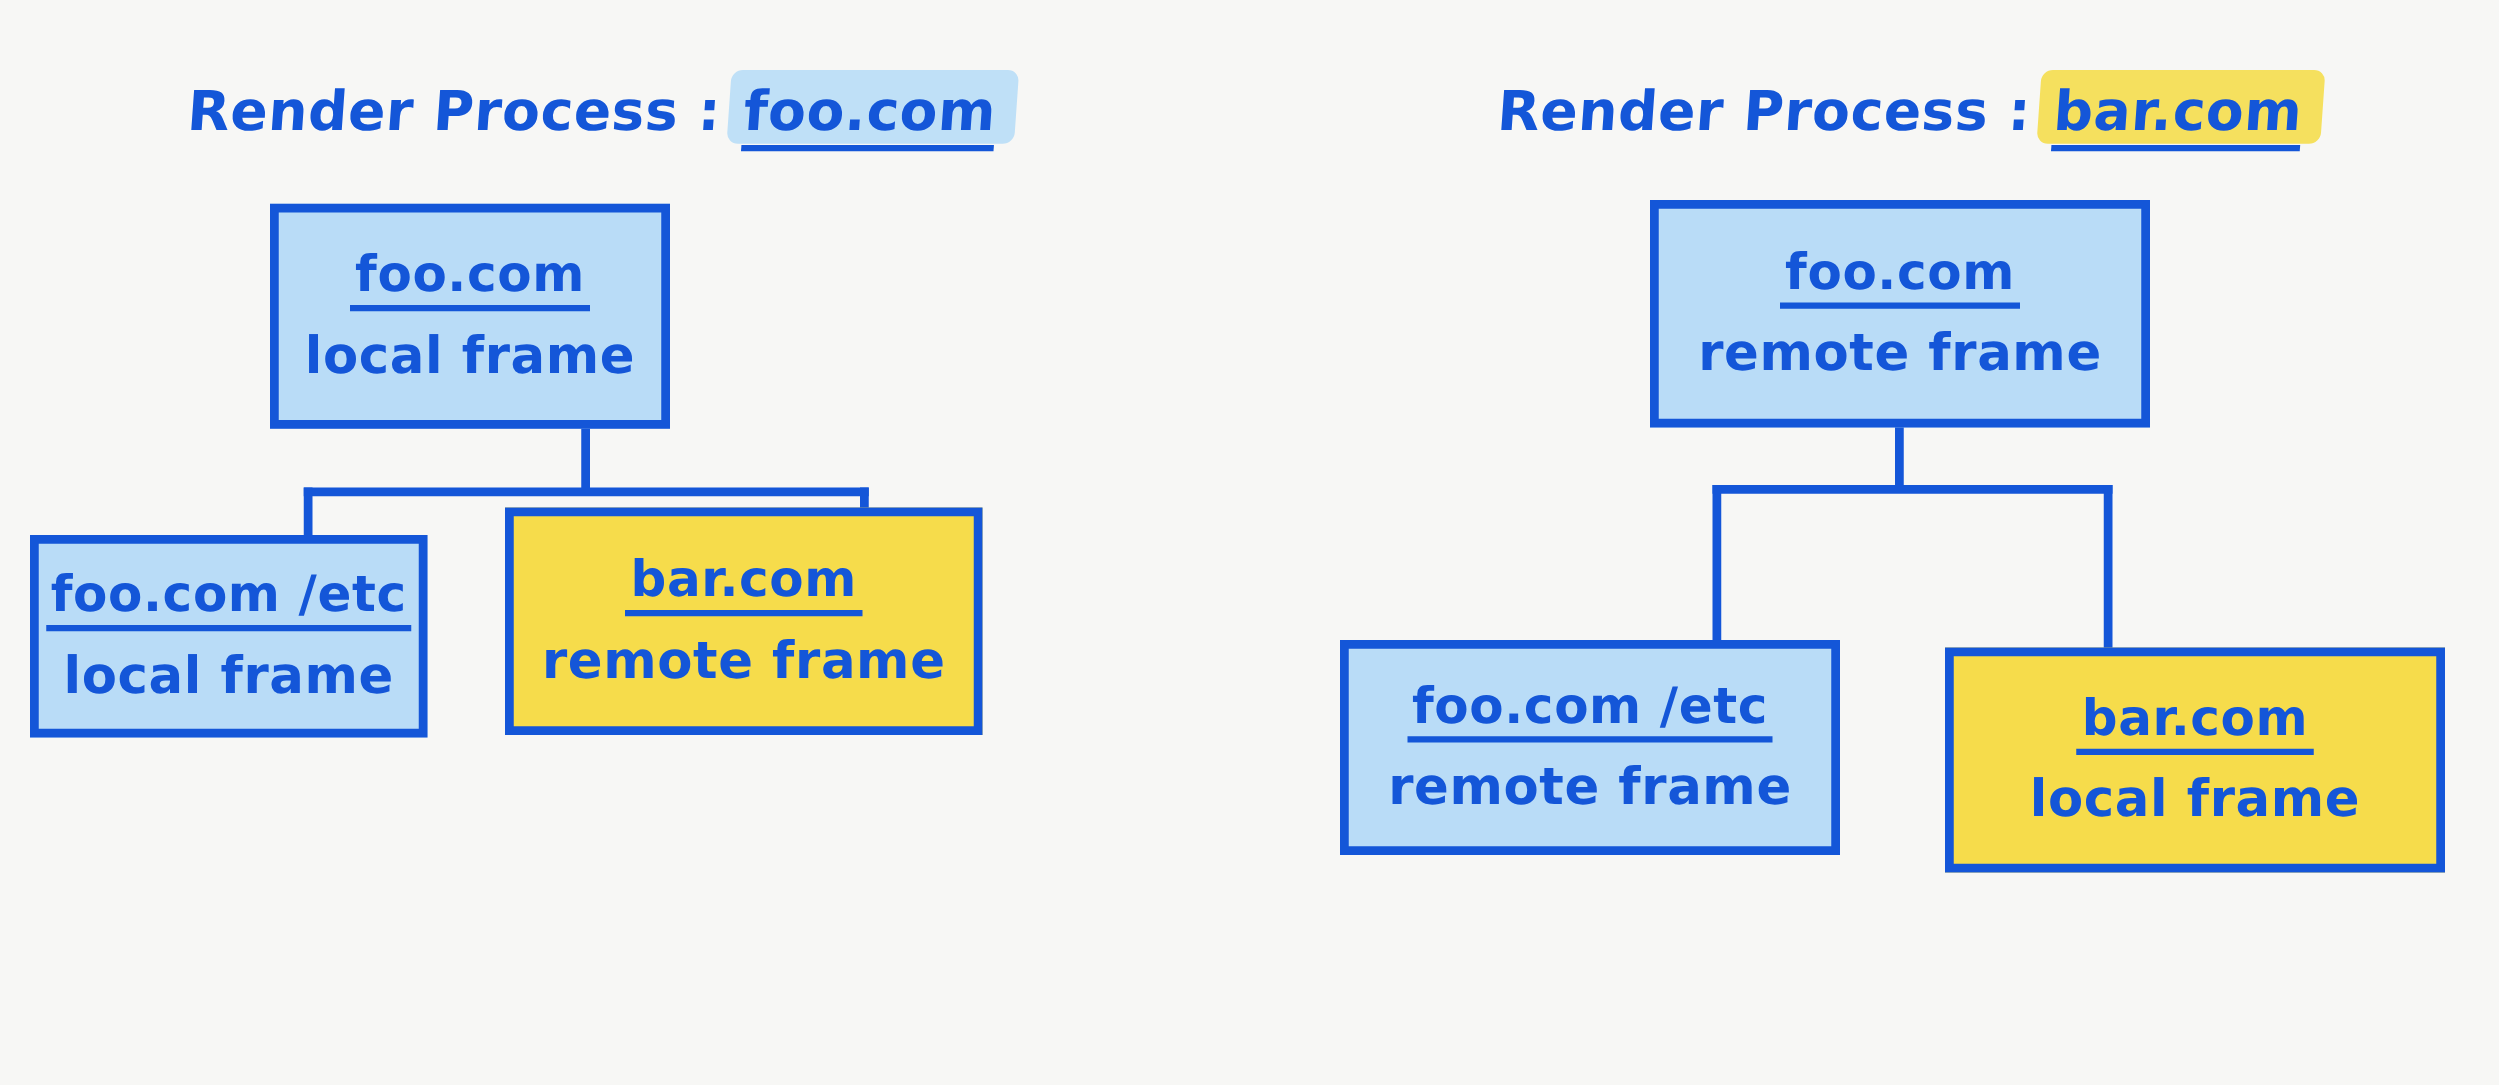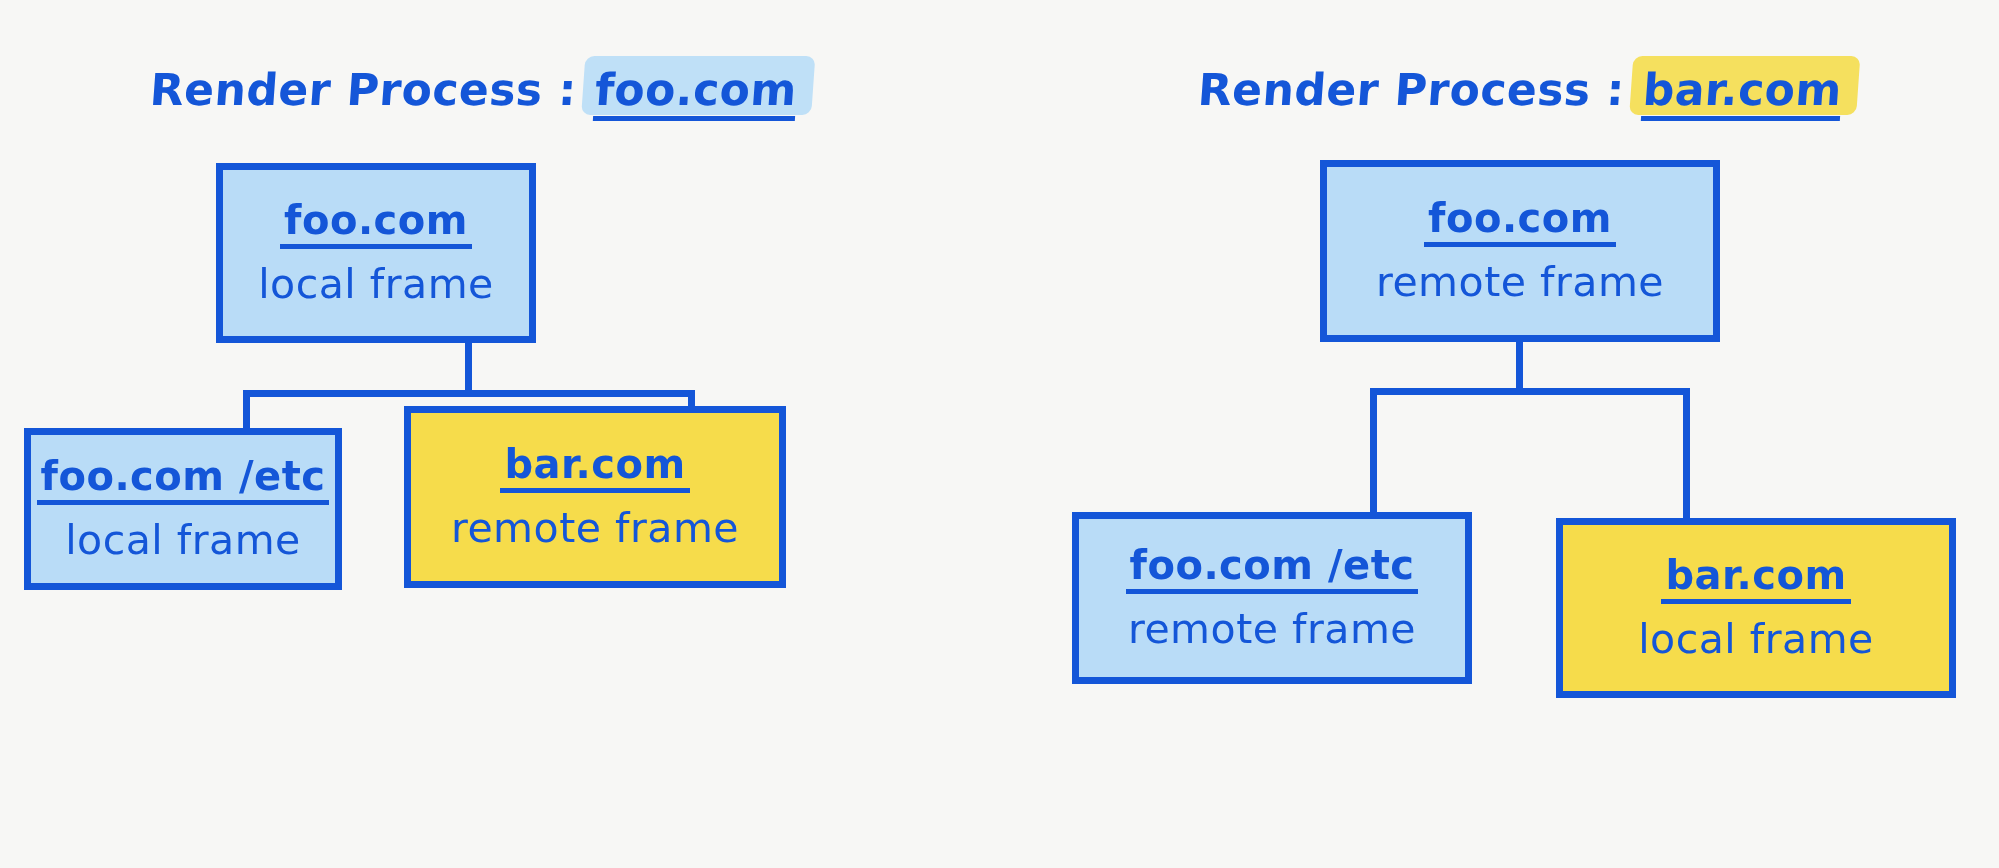--- a/index.html
+++ b/index.html
@@ -64,21 +64,21 @@
     font-size:40px;
     font-weight:700;
     letter-spacing:.5px;
     border-bottom:5px solid #1456d8;
     padding:0 4px 3px 4px;
     line-height:1.05;
     white-space:nowrap;
   }
   .box .kind{
     font-size:41px;
-    font-weight:400;
+    font-weight:700;
     letter-spacing:.5px;
     margin-top:14px;
     white-space:nowrap;
     line-height:1.05;
   }
 
   
   .conn{position:absolute;background:#1456d8;z-index:1;}
   .vline{width:7px;}
   .hline{height:7px;}

